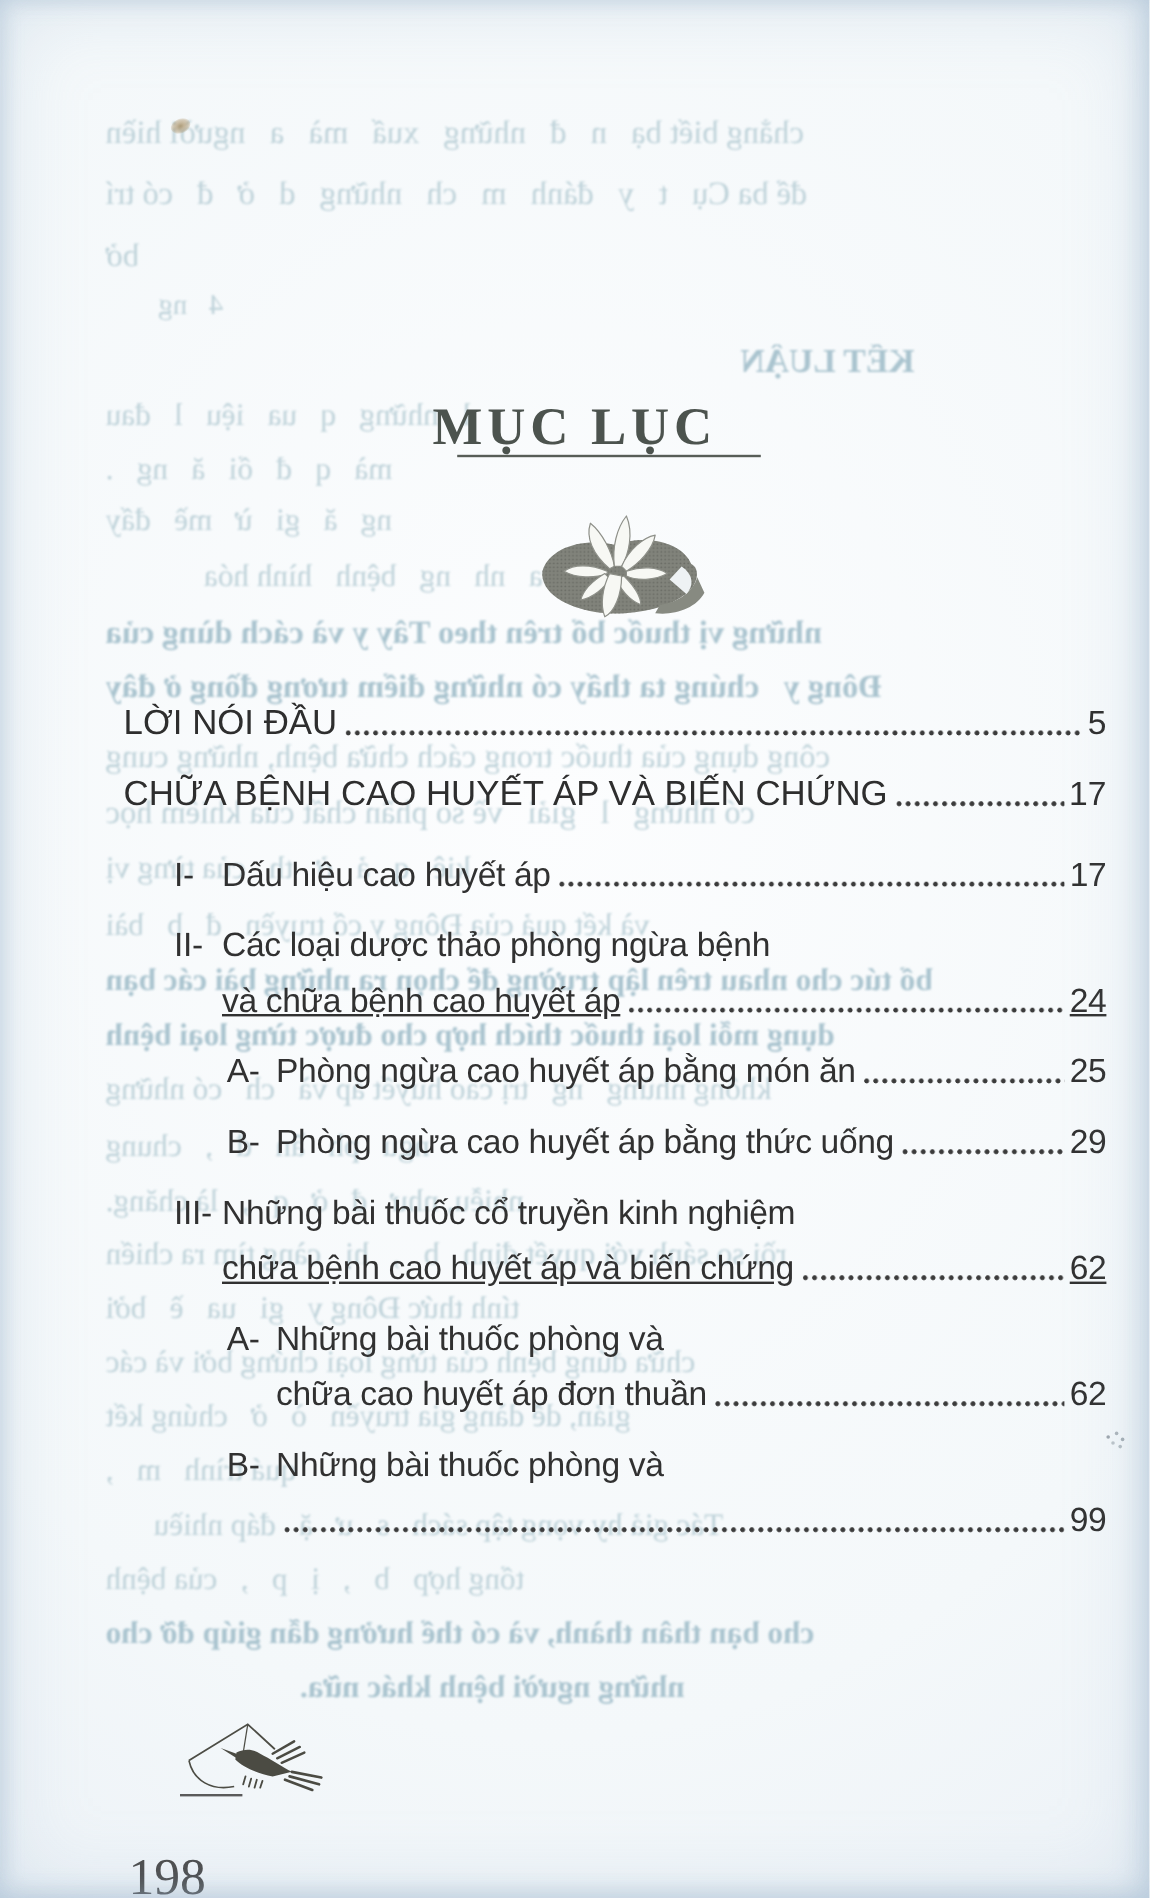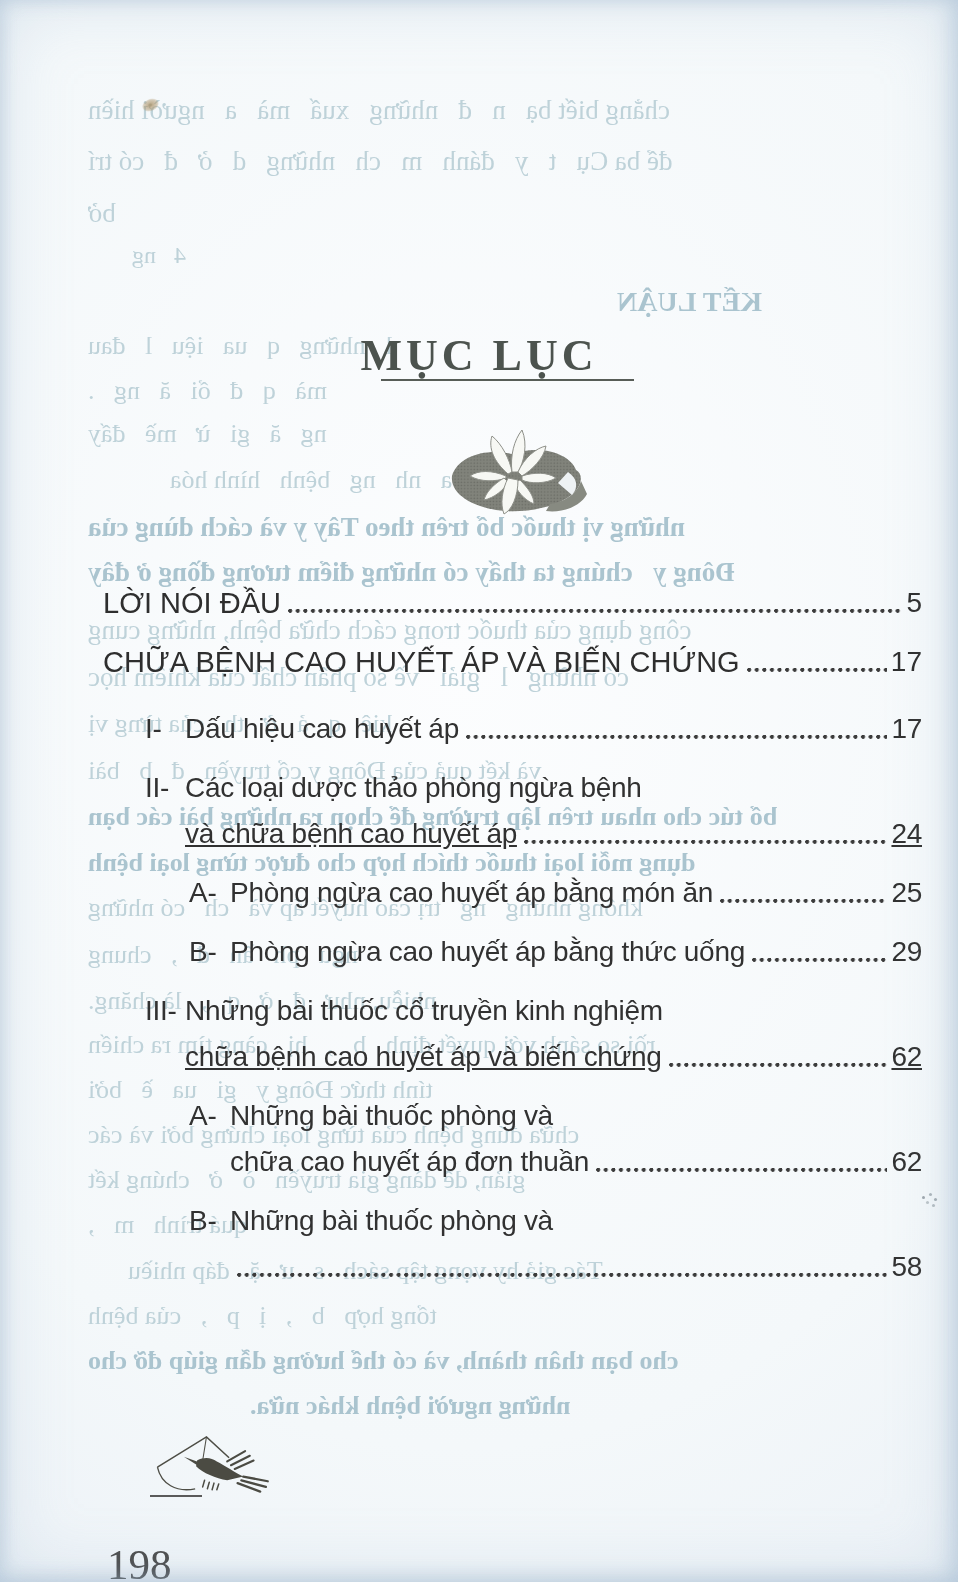--- a/index.html
+++ b/index.html
@@ -186,21 +186,21 @@
         <span class="toc-label">chữa cao huyết áp đơn thuần</span>
         <span class="toc-dots"></span>
         <span class="toc-page">62</span>
       </div>
       <div class="toc-row lvl-letter gap-entry">
         <span class="toc-numeral">B-</span>
         <span class="toc-label">Những bài thuốc phòng và</span>
       </div>
       <div class="toc-row lvl-letter-cont gap-cont">
         <span class="toc-dots"></span>
-        <span class="toc-page">58</span>
+        <span class="toc-page">99</span>
       </div>
     </div>
 
   <div class="folio-number">198</div>
   <div class="folio-underline"></div>
 
   <svg class="bird" viewBox="0 0 140 84">
     <g stroke="#4d4d45" fill="none">
       <path d="M10,40 L62,8 L86,30" stroke-width="1.6"></path>
       <path d="M10,40 C14,58 30,67 50,63" stroke-width="1.4"></path>

